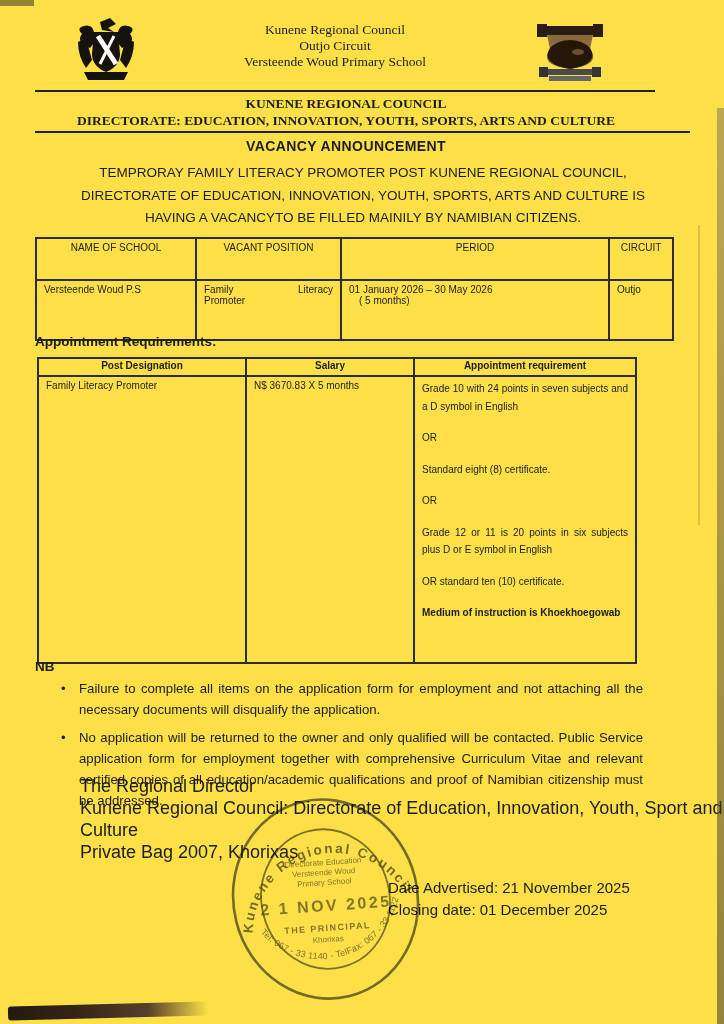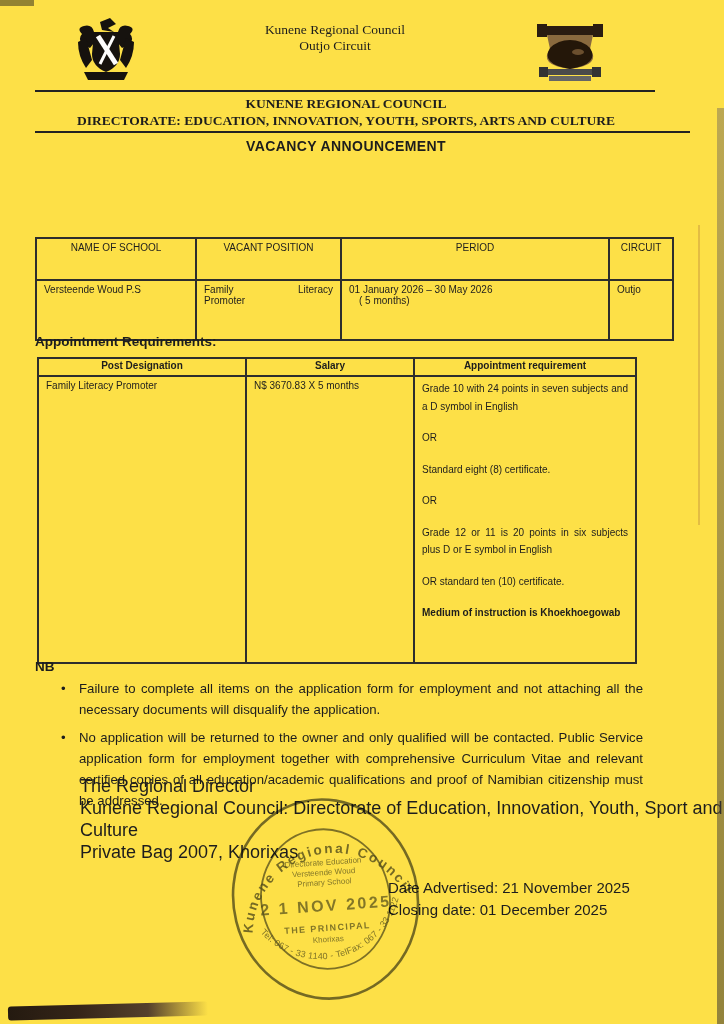--- a/index.html
+++ b/index.html
@@ -72,20 +72,21 @@
       <path d="M64 26 l-8 -4 -6 22 6 8 q8 -12 8 -26z"></path>
       <path d="M14 56 h44 l-4 8 h-36 z"></path>
     </g>
     <path d="M28 20 L46 48" stroke="#fdfdfc" stroke-width="5"></path>
     <path d="M44 20 L30 48" stroke="#fdfdfc" stroke-width="3"></path>
   </svg>
 
   <div class="abs letterhead-text">
     <div>Kunene Regional Council</div>
     <div>Outjo Circuit</div>
+    <div>Versteende Woud Primary School</div>
   </div>
 
   <svg class="abs" style="left:533px;top:22px" width="74" height="62" viewBox="0 0 74 62">
     <rect x="10" y="4" width="54" height="9" fill="#2a1c10"></rect>
     <rect x="4" y="2" width="10" height="13" fill="#2a1c10"></rect>
     <rect x="60" y="2" width="10" height="13" fill="#2a1c10"></rect>
     <path d="M14 13 h46 l-3 14 q12 16 -20 20 q-32 -4 -20 -20 Z" fill="#8a6a3e"></path>
     <path d="M17 26 q-10 16 20 21 q30 -5 20 -21 q-8 -8 -20 -8 q-12 0 -20 8z" fill="#241709"></path>
     <ellipse cx="45" cy="30" rx="6" ry="3" fill="#6b4f2e"></ellipse>
     <rect x="12" y="47" width="50" height="6" fill="#4a4a4a"></rect>
@@ -98,20 +99,21 @@
 
   <div class="abs council-lines">
     <div>KUNENE REGIONAL COUNCIL</div>
     <div>DIRECTORATE: EDUCATION, INNOVATION, YOUTH, SPORTS, ARTS AND CULTURE</div>
   </div>
 
   <div class="abs rule" style="left:35px;top:131px;width:655px"></div>
 
   <div class="abs doc-title">VACANCY ANNOUNCEMENT</div>
 
+  <div class="abs intro">TEMPRORAY FAMILY LITERACY PROMOTER POST KUNENE  REGIONAL COUNCIL, DIRECTORATE OF EDUCATION, INNOVATION, YOUTH, SPORTS, ARTS AND CULTURE IS HAVING A VACANCYTO BE FILLED MAINILY BY NAMIBIAN CITIZENS.</div>
 
   <table class="abs t1">
     <colgroup>
         <col style="width:160px">
         <col style="width:145px">
         <col style="width:268px">
         <col style="width:64px">
       </colgroup>
     <tbody>
         <tr>

